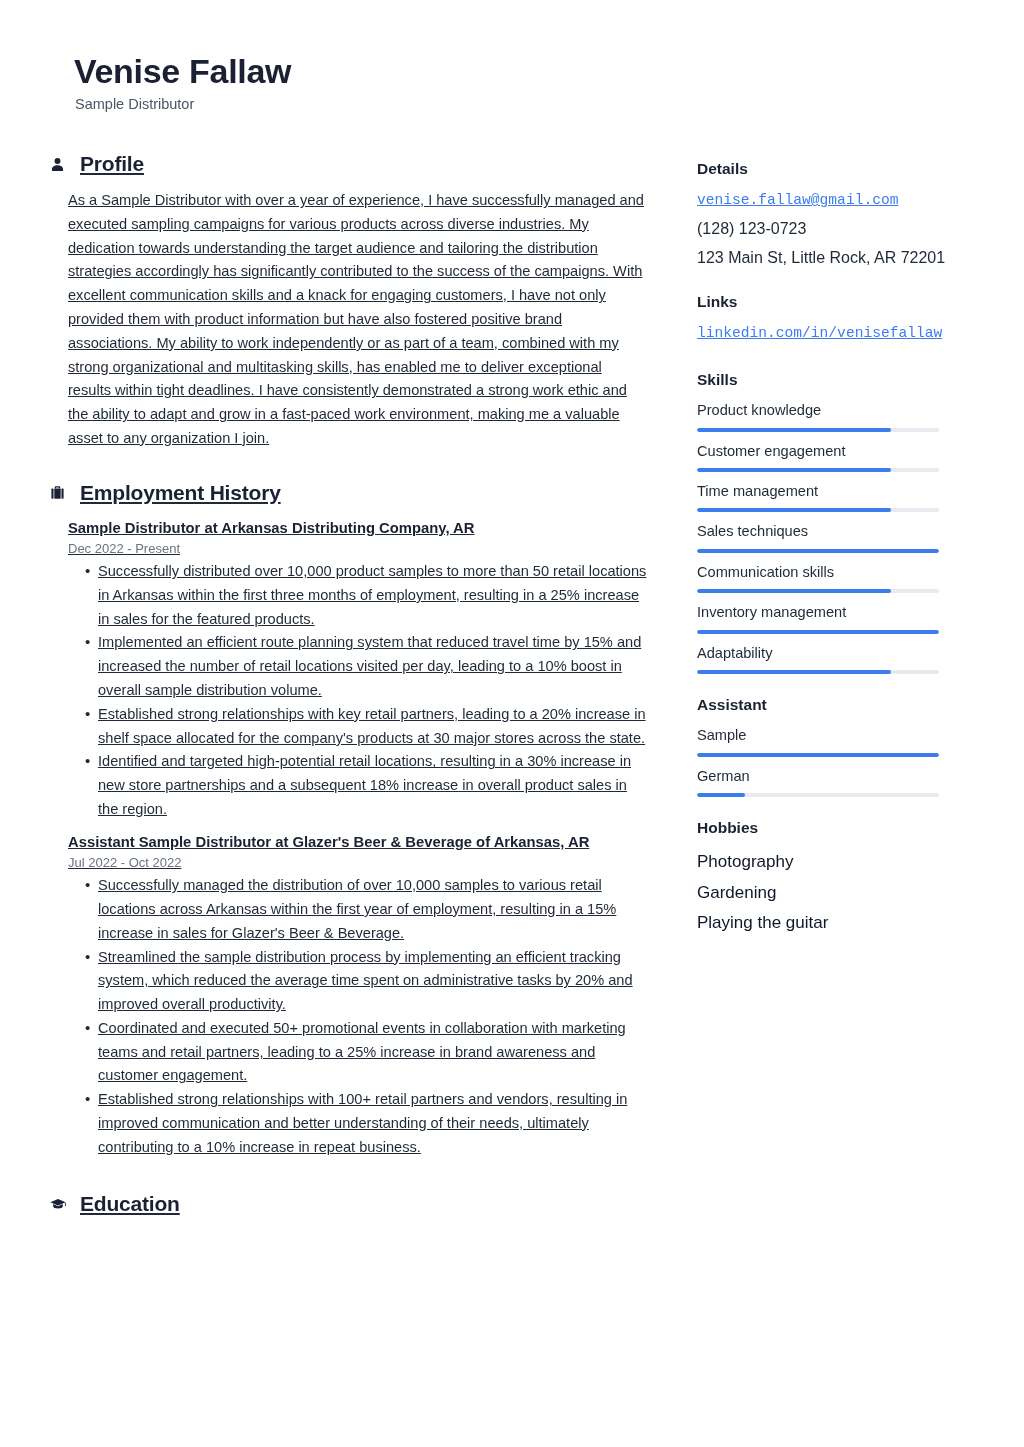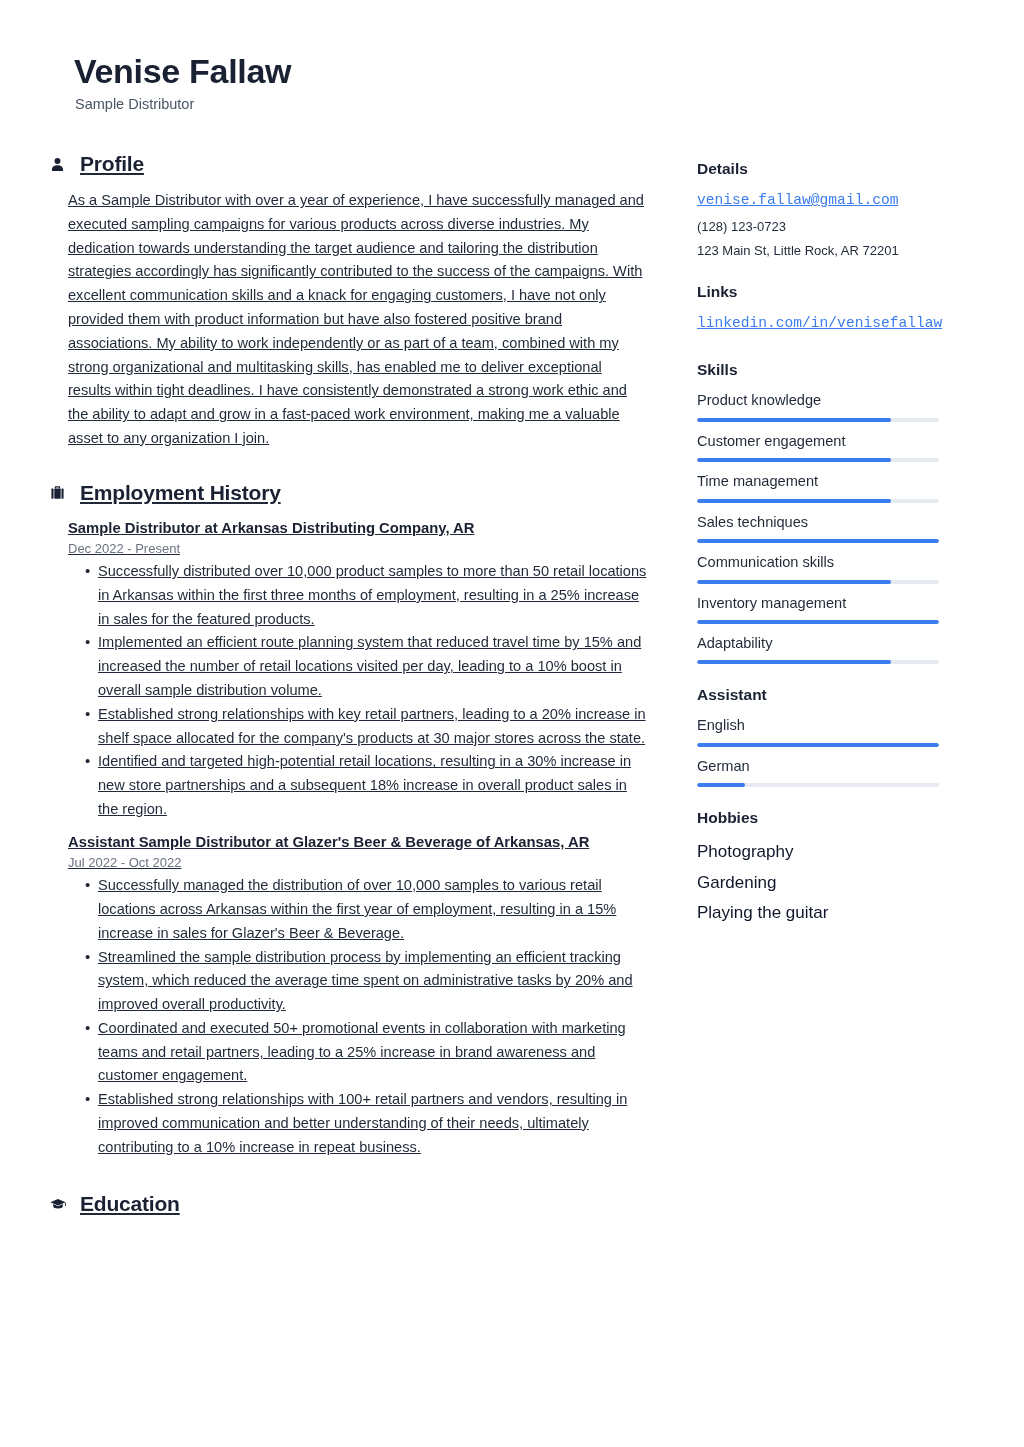--- a/index.html
+++ b/index.html
@@ -140,21 +140,21 @@
   .side-block { margin-bottom: 22px; }
 
   .side-title {
     font-size: 15.5px;
     font-weight: bold;
     color: #1a2133;
     margin-bottom: 11px;
   }
 
   .side-line {
-    font-size: 13px;
+    font-size: 16px;
     line-height: 1.62;
     color: #1f2937;
   }
 
   .side-link {
     font-size: 14.6px;
     line-height: 1.62;
     color: #3b7dee;
     text-decoration: underline;
     display: inline-block;
@@ -332,21 +332,21 @@
           <div class="meter-track">
             <div class="meter-fill" style="width: 80%;"></div>
           </div>
         </div>
       </div>
 
       <div class="side-block">
         <div class="side-title">Assistant</div>
 
         <div class="meter-row">
-          <div class="meter-label">English</div>
+          <div class="meter-label">Sample</div>
           <div class="meter-track">
             <div class="meter-fill" style="width: 100%;"></div>
           </div>
         </div>
         <div class="meter-row">
           <div class="meter-label">German</div>
           <div class="meter-track">
             <div class="meter-fill" style="width: 20%;"></div>
           </div>
         </div>

